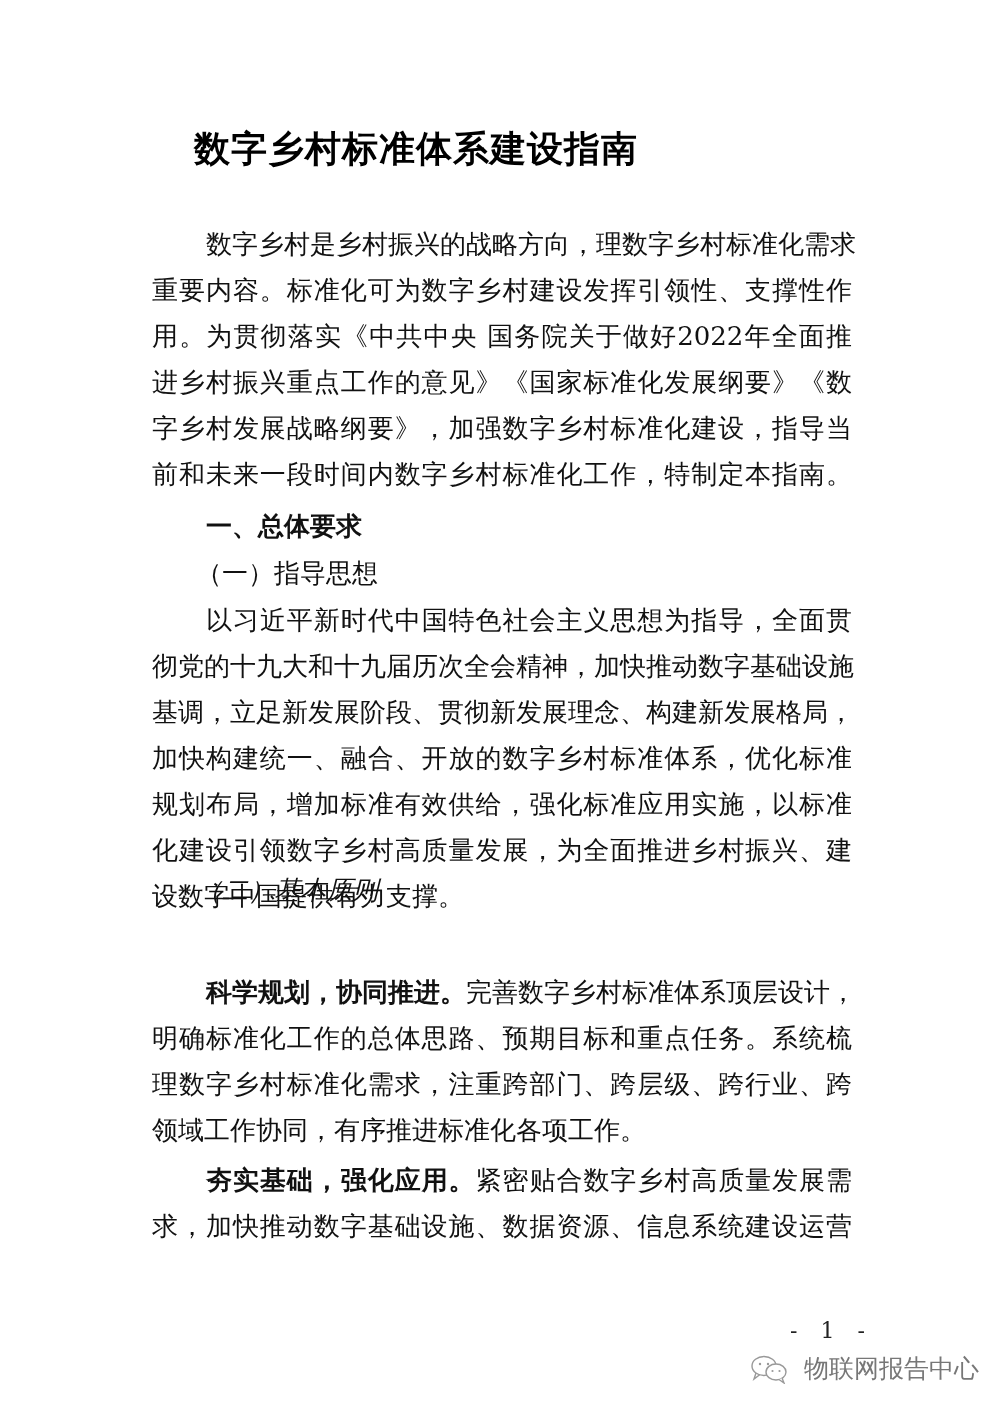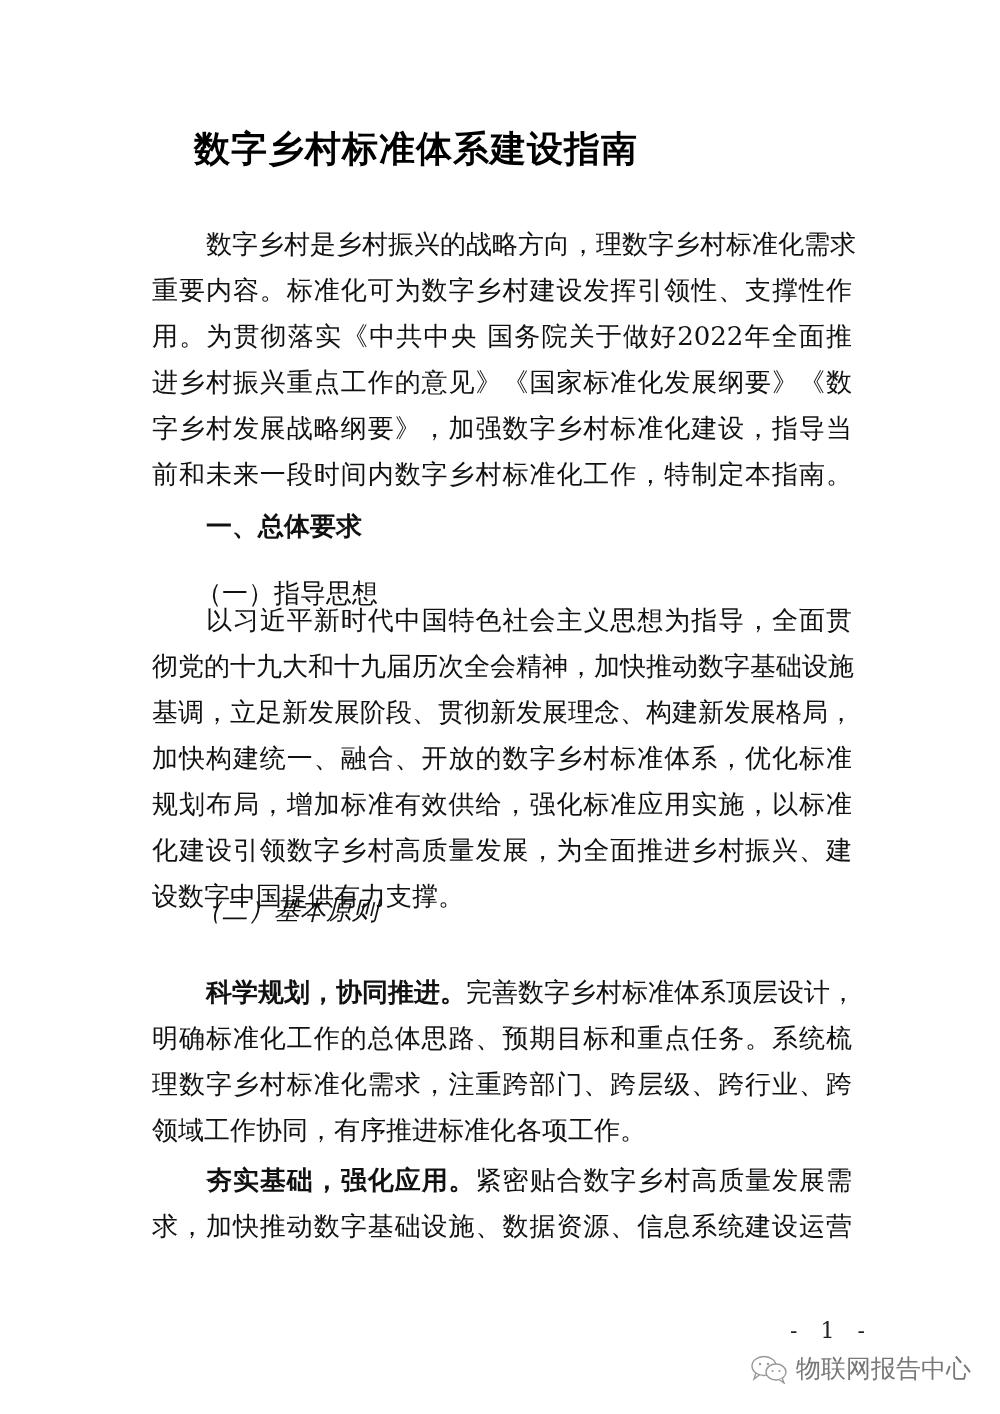--- a/index.html
+++ b/index.html
@@ -5,26 +5,26 @@
     html, body { margin: 0; padding: 0; background: #ffffff; }
     body { width: 1000px; height: 1414px; position: relative; overflow: hidden;
            font-family: "DejaVu Serif", "Liberation Serif", serif; color: #111; }
     .title { position: absolute; left: 0; top: 124px; width: 832px; text-align: center;
              font-size: 36px; font-weight: bold; letter-spacing: 1px; line-height: 48px; color: #000; }
     .line { position: absolute; left: 152px; width: 700px; font-size: 26px; line-height: 36px;
             white-space: nowrap; color: #111; text-align-last: justify; text-align: justify; }
     .line.short { text-align-last: left; }
     .indent { padding-left: 54px; width: 646px; }
     .h1 { font-family: Liberation Sans, sans-serif; font-weight: bold; text-align-last: left; }
-    .h2 { text-align-last: left; margin-top: 20px; }
+    .h2 { text-align-last: left; }
     .bold { font-weight: bold; font-family: "DejaVu Sans", "Liberation Sans", sans-serif; }
     .page-num { position: absolute; left: 790px; top: 1318px; font-size: 22px; color: #222;
                 letter-spacing: 8px; }
     .watermark { position: absolute; left: 750px; top: 1352px; display: flex; align-items: center;
-                 gap: 6px; color: #777; font-family: "DejaVu Sans", "Liberation Sans", sans-serif;
+                 gap: 14px; color: #777; font-family: "DejaVu Sans", "Liberation Sans", sans-serif;
                  font-size: 25px; }
     .wm-icon { width: 40px; height: 30px; }
   </style>
 </head>
 <body>
 
 <div>
   <div class="title">数字乡村标准体系建设指南</div>
 
   <div class="line indent" style="top:226px">数字乡村是乡村振兴的战略方向，理数字乡村标准化需求</div>

